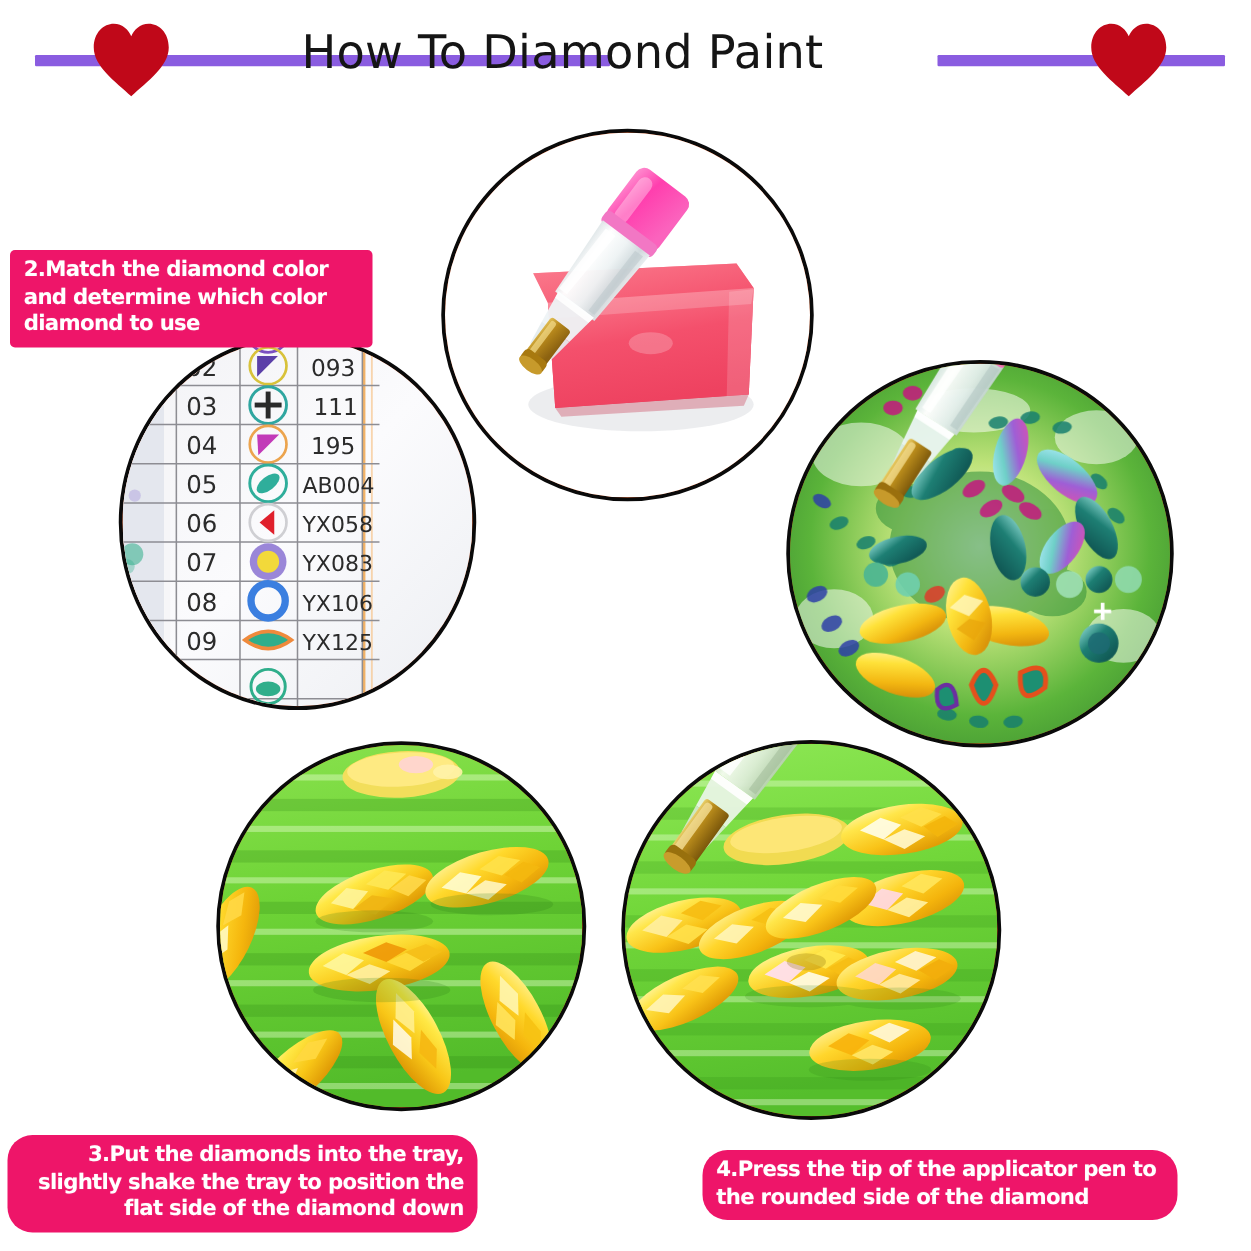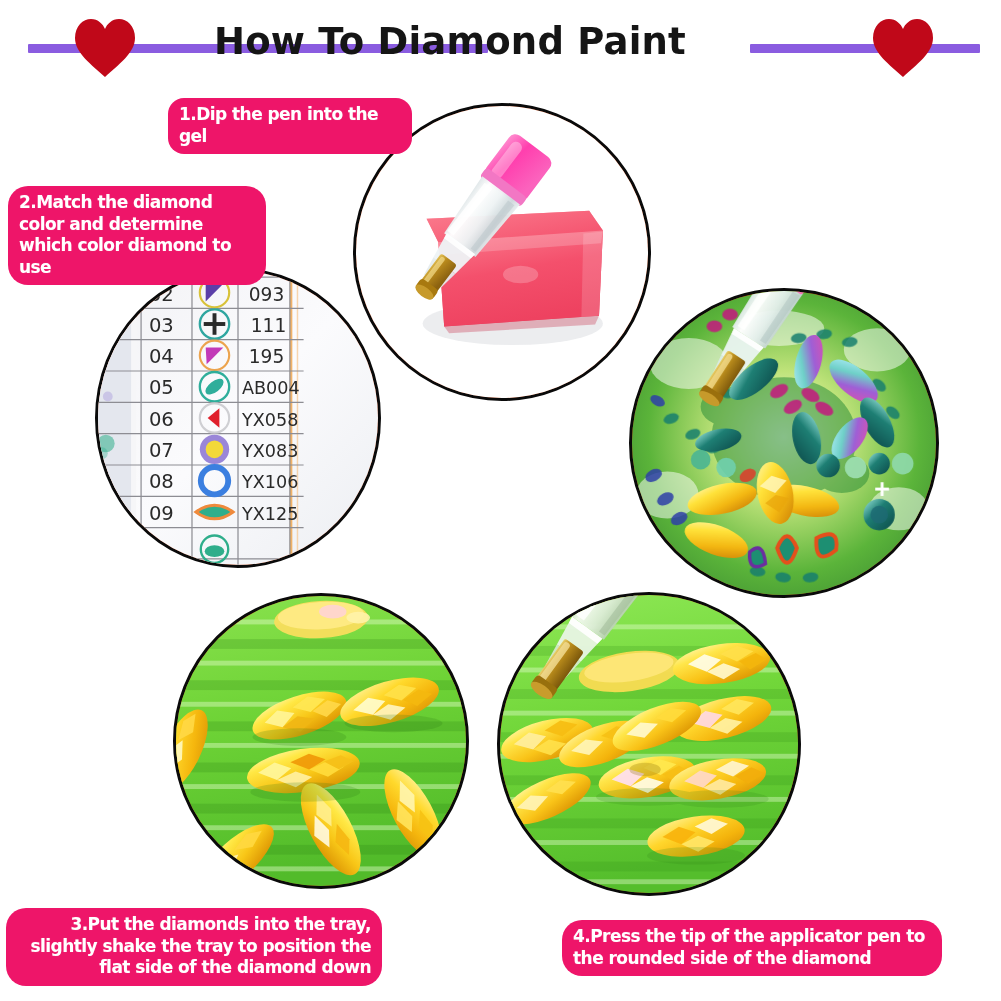--- a/index.html
+++ b/index.html
@@ -43,21 +43,21 @@
   .heart.left  { left: 72px; }
   .heart.right { left: 870px; }
   .heart svg { display:block; width:100%; height:100%; }
 
   #title {
     position: absolute;
     left: 0; top: 20px;
     width: 900px;
     text-align: center;
     font-family: "DejaVu Sans", sans-serif;
-    font-weight: 700;
+    font-weight: 400;
     font-size: 37px;
     line-height: 44px;
     letter-spacing: 0.2px;
     color: #151515;
     white-space: nowrap;
   }
 
   
   .steplabel {
     position: absolute;
@@ -68,21 +68,21 @@
     font-weight: bold;
     font-size: 17px;
     line-height: 21.5px;
     padding: 6px 11px 7px 11px;
     box-sizing: border-box;
     letter-spacing: -0.55px;
     text-shadow: 0 0 1px rgba(255,255,255,0.25);
     z-index: 40;
   }
   #label-1 { left: 168px; top: 98px;  width: 244px; }
-  #label-2 { left: 8px;   top: 186px; width: 258px; border-radius: 20px; }
+  #label-2 { left: 8px;   top: 200px; width: 290px; border-radius: 4px; }
   #label-5 { left: 716px; top: 214px; width: 276px; border-radius: 20px; }
   #label-3 { left: 6px;   top: 908px; width: 376px; border-radius: 20px; text-align: right; }
   #label-4 { left: 562px; top: 920px; width: 380px; border-radius: 20px; }
 
   
   .circle {
     position: absolute;
     border-radius: 50%;
     border: 3.5px solid #0a0a0a;
     overflow: hidden;
@@ -755,18 +755,17 @@
           <g opacity="0.18" fill="#2d8218">
             <ellipse cx="150" cy="206" rx="52" ry="9"></ellipse>
             <ellipse cx="224" cy="208" rx="50" ry="9"></ellipse>
             <ellipse cx="200" cy="266" rx="50" ry="9"></ellipse>
           </g>
         </g>
       </svg>
     </div>
   </div>
 
-  <div class="steplabel" id="label-1">1.Dip the pen into the gel</div>
   <div class="steplabel" id="label-2">2.Match the diamond color and determine which color diamond to use</div>
   <div class="steplabel" id="label-3">3.Put the diamonds into the tray, slightly shake the tray to position the flat side of the diamond down</div>
   <div class="steplabel" id="label-4">4.Press the tip of the applicator pen to the rounded side of the diamond</div>
 
 </div>
 
 </body></html>

